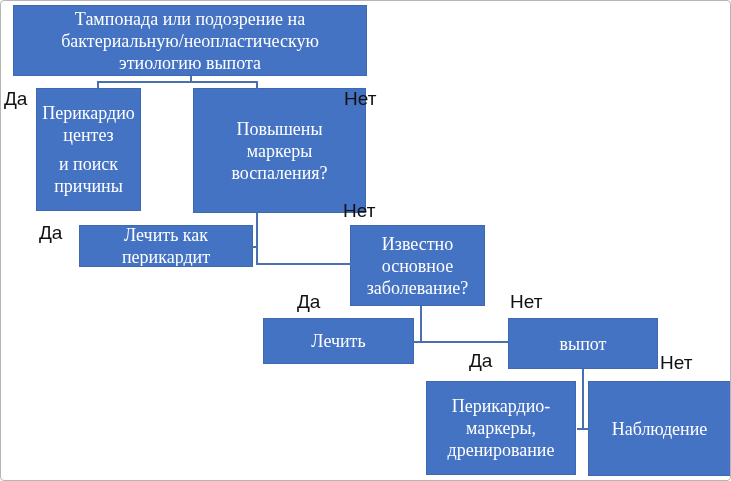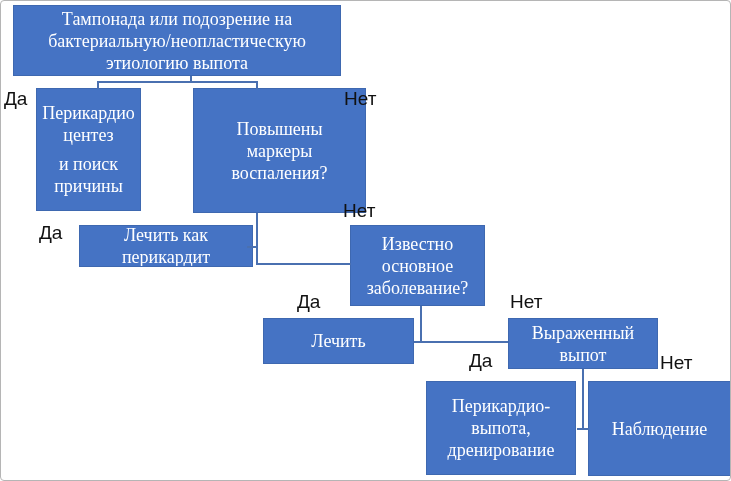--- a/index.html
+++ b/index.html
@@ -40,21 +40,21 @@
     line-height: 20px;
     color: var(--label-text, #111111);
     white-space: nowrap;
   }
 </style>
 </head>
 <body>
 
 <div class="canvas">
 
-  <div class="node" style="left:12px; top:4px; width:328px; height:71px;">
+  <div class="node" style="left:12px; top:4px; width:354px; height:71px;">
     <div class="nl">Тампонада или подозрение на</div>
     <div class="nl">бактериальную/неопластическую</div>
     <div class="nl">этиологию выпота</div>
   </div>
 
   <div class="node" style="left:35px; top:87px; width:105px; height:123px;">
     <div class="nl">Перикардио</div>
     <div class="nl">центез</div>
     <div class="nl gap">и поиск</div>
     <div class="nl">причины</div>
@@ -75,27 +75,26 @@
     <div class="nl">Известно</div>
     <div class="nl">основное</div>
     <div class="nl">заболевание?</div>
   </div>
 
   <div class="node" style="left:262px; top:317px; width:151px; height:46px;">
     <div class="nl">Лечить</div>
   </div>
 
   <div class="node" style="left:507px; top:317px; width:150px; height:51px;">
-    <div class="nl">Выраженный</div>
     <div class="nl">выпот</div>
   </div>
 
   <div class="node" style="left:425px; top:380px; width:150px; height:94px;">
     <div class="nl">Перикардио-</div>
-    <div class="nl">выпота,</div>
+    <div class="nl">маркеры,</div>
     <div class="nl">дренирование</div>
   </div>
 
   <div class="node" style="left:587px; top:380px; width:143px; height:95px;">
     <div class="nl">Наблюдение</div>
   </div>
 
   <div class="connector" style="left:189px; top:75px; width:2px; height:6px;"></div>
   <div class="connector" style="left:96px;  top:80px; width:161px; height:2px;"></div>
   <div class="connector" style="left:96px;  top:80px; width:2px; height:8px;"></div>

